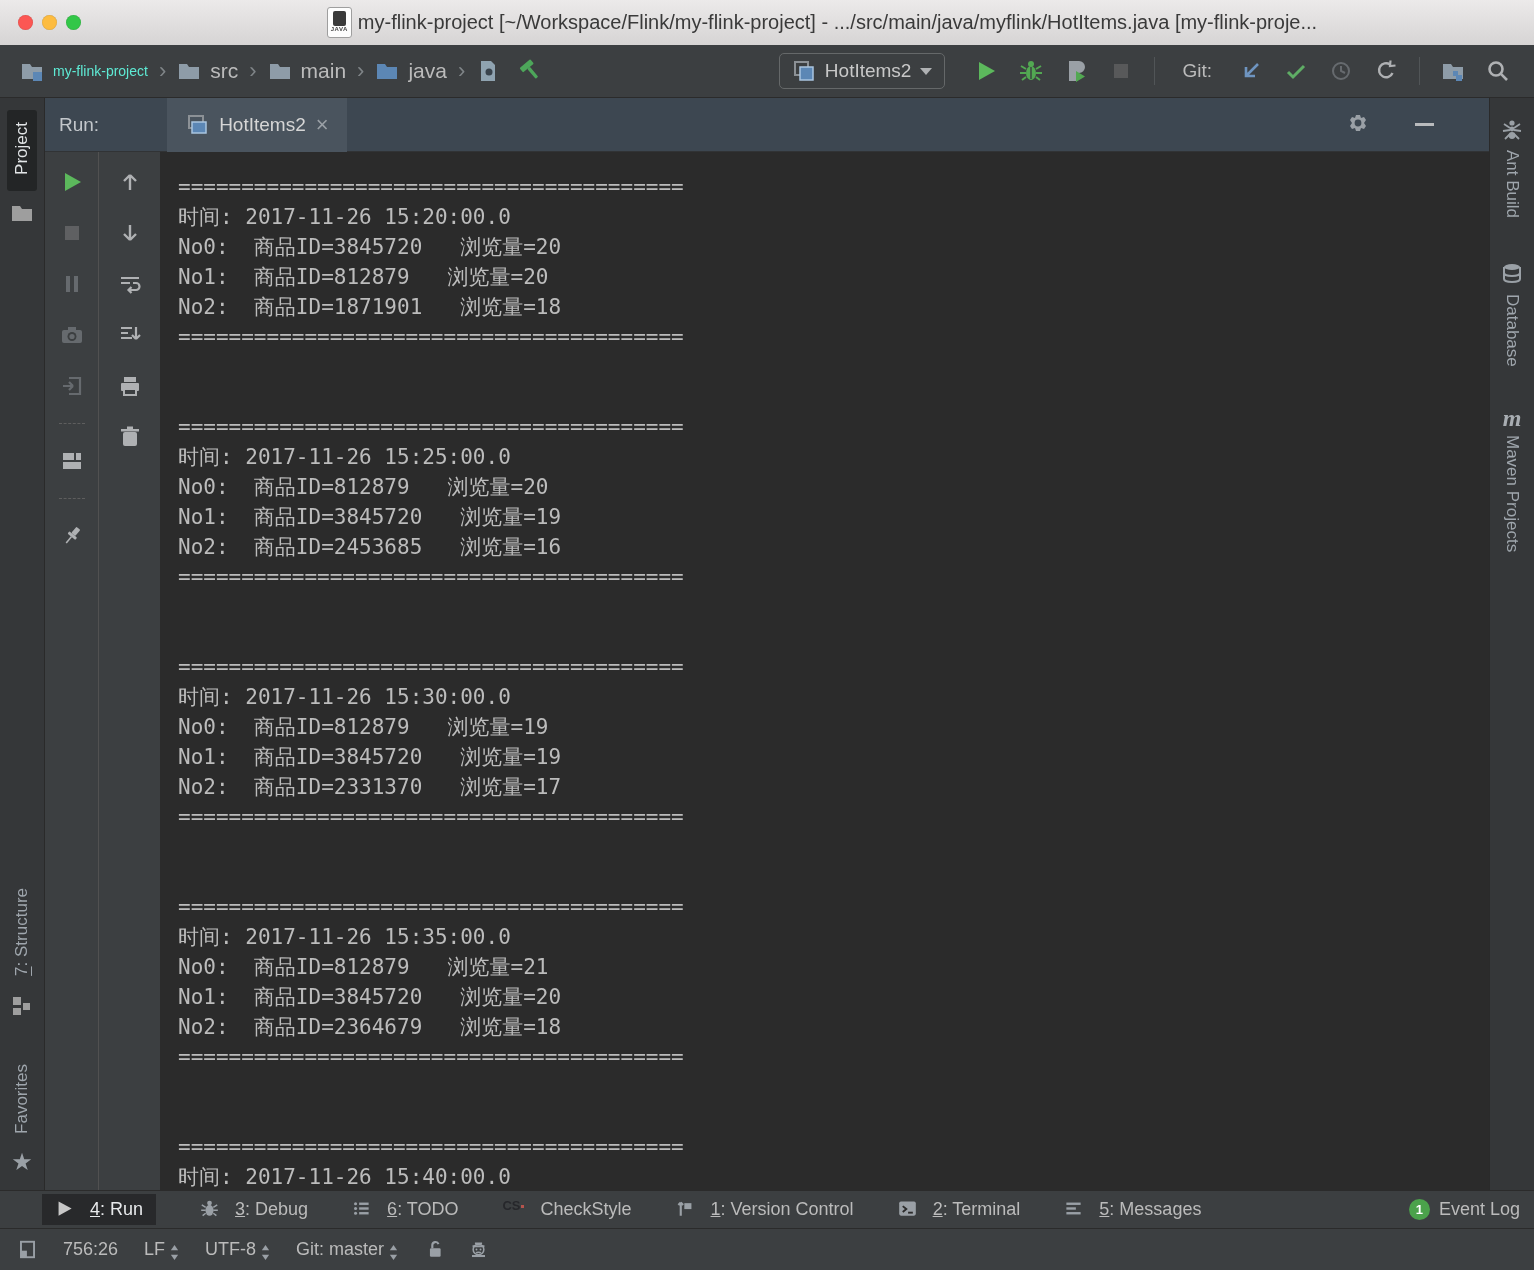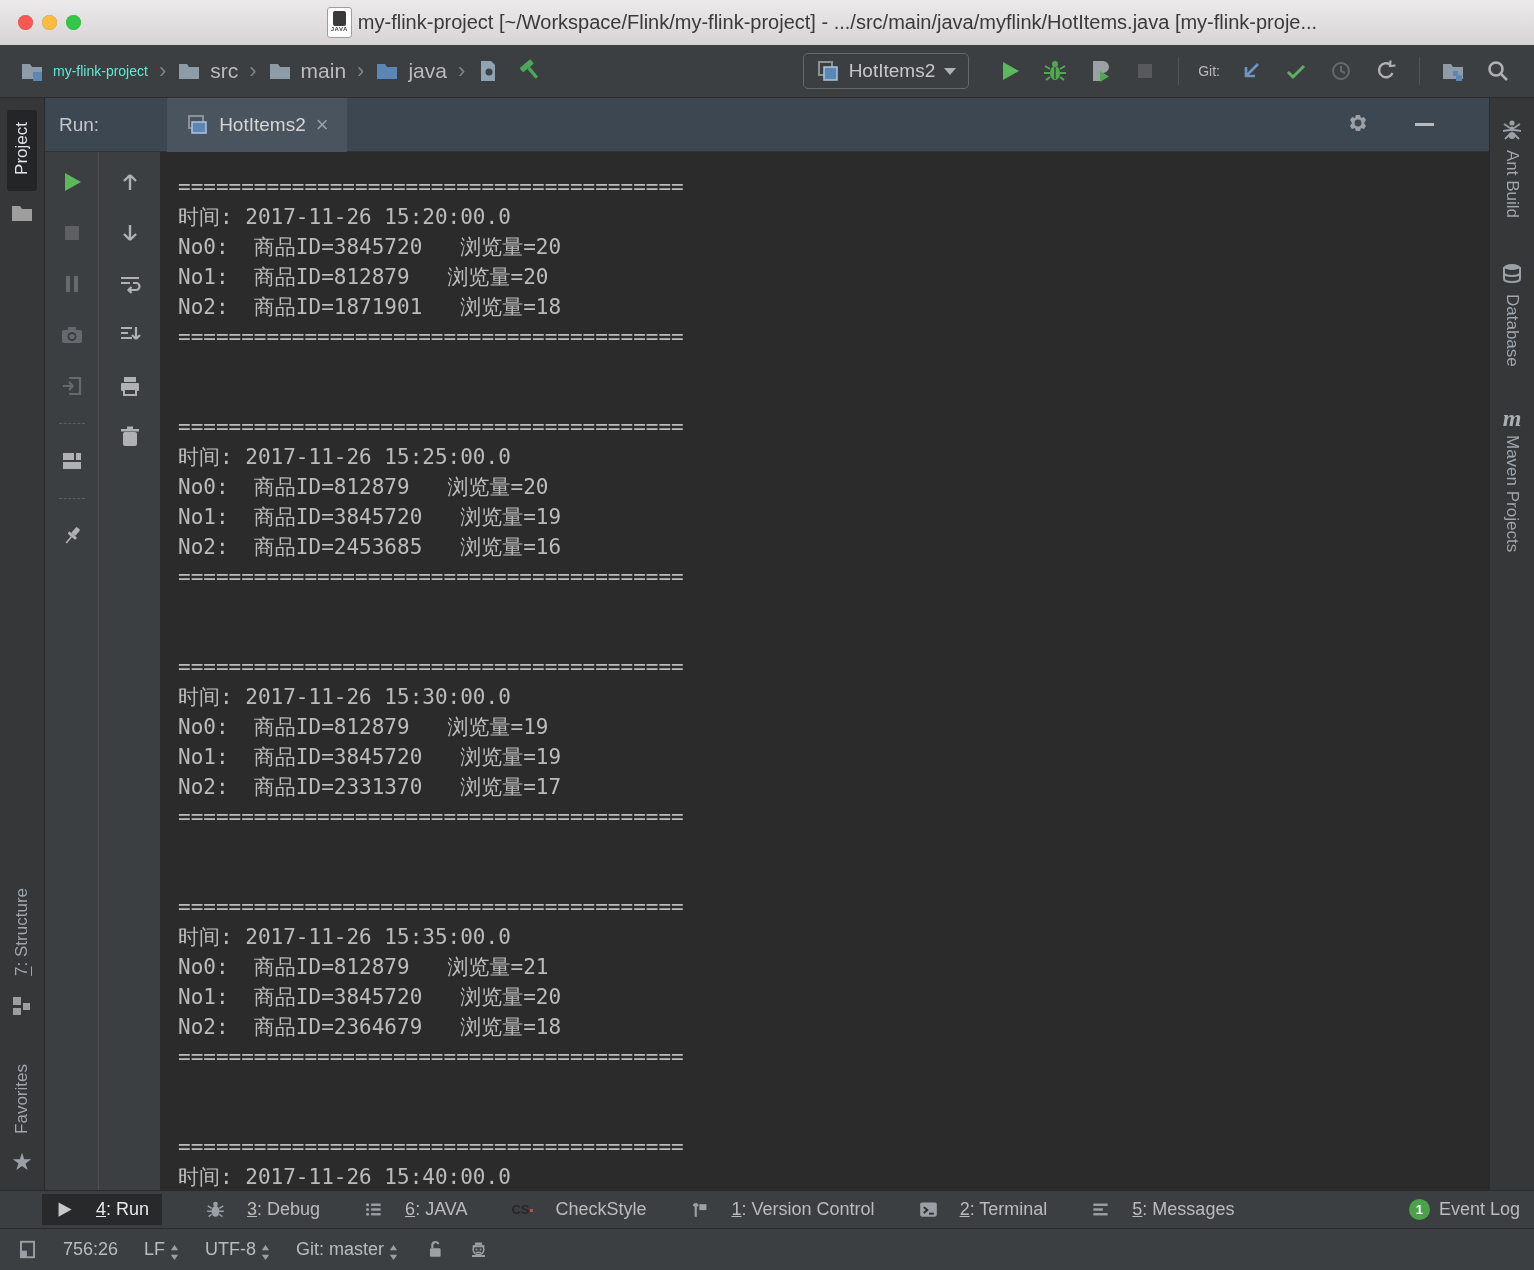--- a/index.html
+++ b/index.html
@@ -30,21 +30,21 @@
   .ic { width:24px; height:24px; flex:0 0 auto; }
   .dim { opacity:.45; }
   .navspacer { flex:1; }
   .run-combo { height:36px; border:1px solid #656869; border-radius:5px; display:flex;
                align-items:center; gap:9px; padding:0 12px; margin-right:14px; }
   .run-combo-label { font-size:19px; color:#C8C8C8; }
   .caret-down { width:0; height:0; border-left:6px solid transparent; border-right:6px solid transparent;
                 border-top:7px solid #AFB1B3; }
   .navbtn { display:flex; align-items:center; justify-content:center; width:36px; height:36px; }
   .vsep { width:1px; height:28px; background:#515557; margin:0 6px; }
-  .git-label { font-size:14px; color:#BBBBBB; margin:0 4px; }
+  .git-label { font-size:19px; color:#BBBBBB; margin:0 12px; }
 
   
   .main-row { flex:0 0 1092px; display:flex; min-height:0; }
   .stripe { width:45px; flex:0 0 45px; background:#353739; display:flex; flex-direction:column;
             align-items:center; }
   .stripe-left { border-right:1px solid #2A2A2A; }
   .stripe-right { border-left:1px solid #2A2A2A; }
   .vl { writing-mode:vertical-rl; transform:rotate(180deg); font-size:17px; color:#9FA6AD; }
   .vr { writing-mode:vertical-rl; font-size:17px; color:#9FA6AD; }
   .pill { background:#232526; border-radius:3px; padding:12px 5px; }
@@ -76,21 +76,21 @@
   .ticon { height:28px; width:28px; margin-bottom:23px; display:flex; align-items:center;
            justify-content:center; }
   .hsep { width:26px; border-top:1px dashed #5E5E5E; margin-bottom:23px; }
   .console { flex:1; background:#2B2B2B; color:#BCBCBC; overflow:hidden;
              font-family:"DejaVu Sans Mono", monospace; font-size:21px; line-height:30px;
              padding:20px 0 0 18px; white-space:pre; }
 
   
   .bottom-bar { height:38px; flex:0 0 38px; background:#3C3F41; border-top:1px solid #2B2B2B;
                 display:flex; align-items:center; padding:0 14px; gap:44px; }
-  .bb-item { display:flex; align-items:center; gap:22px; font-size:18px; color:#BBBBBB;
+  .bb-item { display:flex; align-items:flex-start; gap:16px; font-size:18px; color:#BBBBBB;
              white-space:nowrap; }
   .bb-item.active { background:#28292B; color:#E8EAEC; padding:5px 13px; margin-left:28px; }
   .icb { width:19px; height:19px; flex:0 0 auto; }
   .cs-ic { display:flex; align-items:center; width:22px; }
   .cs-txt { font-size:13px; font-weight:bold; color:#26272B; line-height:13px; }
   .cs-wave { width:20px; height:3px; margin-top:1px;
              background:repeating-linear-gradient(90deg,#B5544D 0 3px,transparent 3px 5px); }
   .eventlog { margin-left:auto; display:flex; align-items:center; gap:9px; font-size:18px; color:#BBBBBB; }
   .badge { width:21px; height:21px; border-radius:50%; background:#4BA24B; color:#FFFFFF;
            font-size:13px; font-weight:bold; display:flex; align-items:center; justify-content:center; }
@@ -457,21 +457,21 @@
     </div>
     <div class="bb-item">
       <svg class="icb" viewBox="0 0 16 16" fill="#9AA0A6">
           <circle cx="3" cy="4" r="1.3"></circle>
           <rect x="6" y="3" width="8" height="2"></rect>
           <circle cx="3" cy="8" r="1.3"></circle>
           <rect x="6" y="7" width="8" height="2"></rect>
           <circle cx="3" cy="12" r="1.3"></circle>
           <rect x="6" y="11" width="8" height="2"></rect>
         </svg>
-      <span><span class="mn">6</span><span>: JAVA</span></span>
+      <span><span class="mn">6</span><span>: TODO</span></span>
     </div>
     <div class="bb-item">
       <span class="cs-ic">
         <span class="cs-txt">CS</span>
         <span class="cs-wave"></span>
       </span>
       <span>CheckStyle</span>
     </div>
     <div class="bb-item">
       <svg class="icb" viewBox="0 0 16 16">

